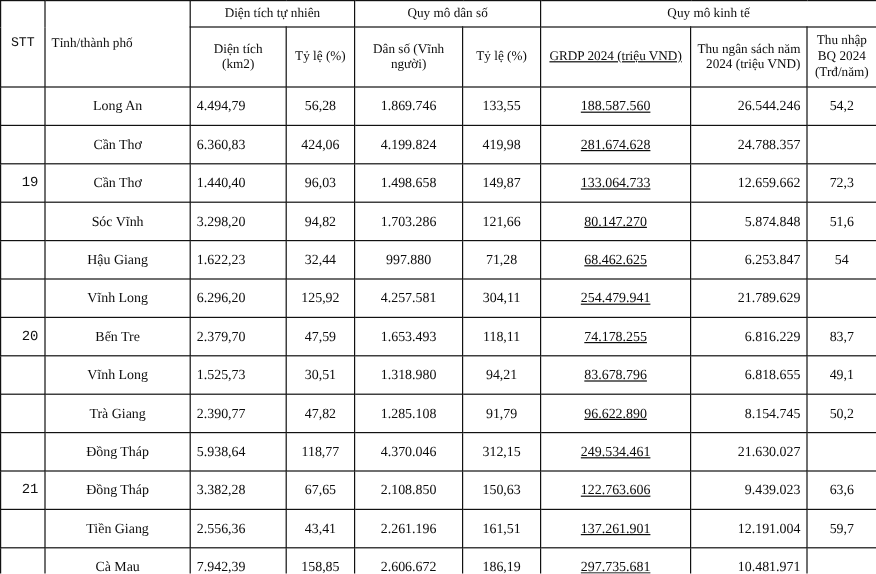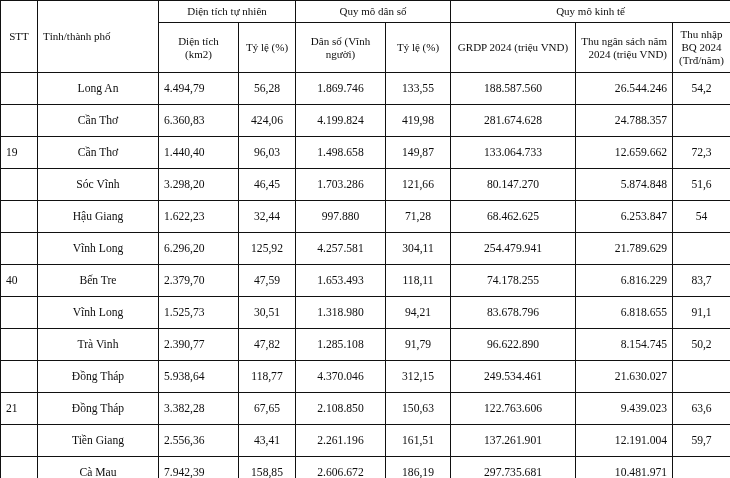--- a/index.html
+++ b/index.html
@@ -36,37 +36,37 @@
 
   
   #stats-table { border-top: 1px solid #111; }
 
   thead th {
     text-align: center;
     font-weight: bold;
     font-size: 11px;
   }
 
-  .c-stt      { width: 37px;  text-align: center; }
+  .c-stt      { width: 37px;  text-align: center; font-family: Liberation Mono, monospace; }
   .c-prov     { width: 121px; text-align: left; }
   .c-area     { width: 80px;  }
   .c-arearate { width: 57px;  text-align: center; }
   .c-pop      { width: 90px;  text-align: center; }
   .c-poprate  { width: 65px;  text-align: center; }
-  .c-grdp     { width: 125px; text-align: center; }
+  .c-grdp     { width: 125px; text-align: center; text-decoration: underline; }
   .c-budget   { width: 97px;  text-align: right; }
   .c-income   { width: 58px;  text-align: center; }
 
   tbody td { height: 31px; }
 
   tr.summary-row td { font-weight: bold; }
   tr.summary-row td.c-prov { font-weight: bold; }
 
   td.c-prov { text-align: center; }
-  td.c-stt  { text-align: left; }
+  td.c-stt  { text-align: right; }
 
   
   tr.group-start > td { border-top: 1.6px solid #000; }
 
   .hdr-group { height: 22px; }
   .hdr-sub   { height: 50px; }
 </style>
 </head>
 <body>
 
@@ -131,21 +131,21 @@
         <td class="c-pop">1.498.658</td>
         <td class="c-poprate">149,87</td>
         <td class="c-grdp">133.064.733</td>
         <td class="c-budget">12.659.662</td>
         <td class="c-income">72,3</td>
       </tr>
       <tr>
         <td class="c-stt"></td>
         <td class="c-prov">Sóc Vĩnh</td>
         <td class="c-area">3.298,20</td>
-        <td class="c-arearate">46,45</td>
+        <td class="c-arearate">94,82</td>
         <td class="c-pop">1.703.286</td>
         <td class="c-poprate">121,66</td>
         <td class="c-grdp">80.147.270</td>
         <td class="c-budget">5.874.848</td>
         <td class="c-income">51,6</td>
       </tr>
       <tr>
         <td class="c-stt"></td>
         <td class="c-prov">Hậu Giang</td>
         <td class="c-area">1.622,23</td>
@@ -161,44 +161,44 @@
         <td class="c-prov">Vĩnh Long</td>
         <td class="c-area">6.296,20</td>
         <td class="c-arearate">125,92</td>
         <td class="c-pop">4.257.581</td>
         <td class="c-poprate">304,11</td>
         <td class="c-grdp">254.479.941</td>
         <td class="c-budget">21.789.629</td>
         <td class="c-income"></td>
       </tr>
       <tr>
-        <td class="c-stt">40</td>
+        <td class="c-stt">20</td>
         <td class="c-prov">Bến Tre</td>
         <td class="c-area">2.379,70</td>
         <td class="c-arearate">47,59</td>
         <td class="c-pop">1.653.493</td>
         <td class="c-poprate">118,11</td>
         <td class="c-grdp">74.178.255</td>
         <td class="c-budget">6.816.229</td>
         <td class="c-income">83,7</td>
       </tr>
       <tr>
         <td class="c-stt"></td>
         <td class="c-prov">Vĩnh Long</td>
         <td class="c-area">1.525,73</td>
         <td class="c-arearate">30,51</td>
         <td class="c-pop">1.318.980</td>
         <td class="c-poprate">94,21</td>
         <td class="c-grdp">83.678.796</td>
         <td class="c-budget">6.818.655</td>
-        <td class="c-income">91,1</td>
-      </tr>
-      <tr>
-        <td class="c-stt"></td>
-        <td class="c-prov">Trà Vinh</td>
+        <td class="c-income">49,1</td>
+      </tr>
+      <tr>
+        <td class="c-stt"></td>
+        <td class="c-prov">Trà Giang</td>
         <td class="c-area">2.390,77</td>
         <td class="c-arearate">47,82</td>
         <td class="c-pop">1.285.108</td>
         <td class="c-poprate">91,79</td>
         <td class="c-grdp">96.622.890</td>
         <td class="c-budget">8.154.745</td>
         <td class="c-income">50,2</td>
       </tr>
       <tr class="summary-row group-start">
         <td class="c-stt"></td>

